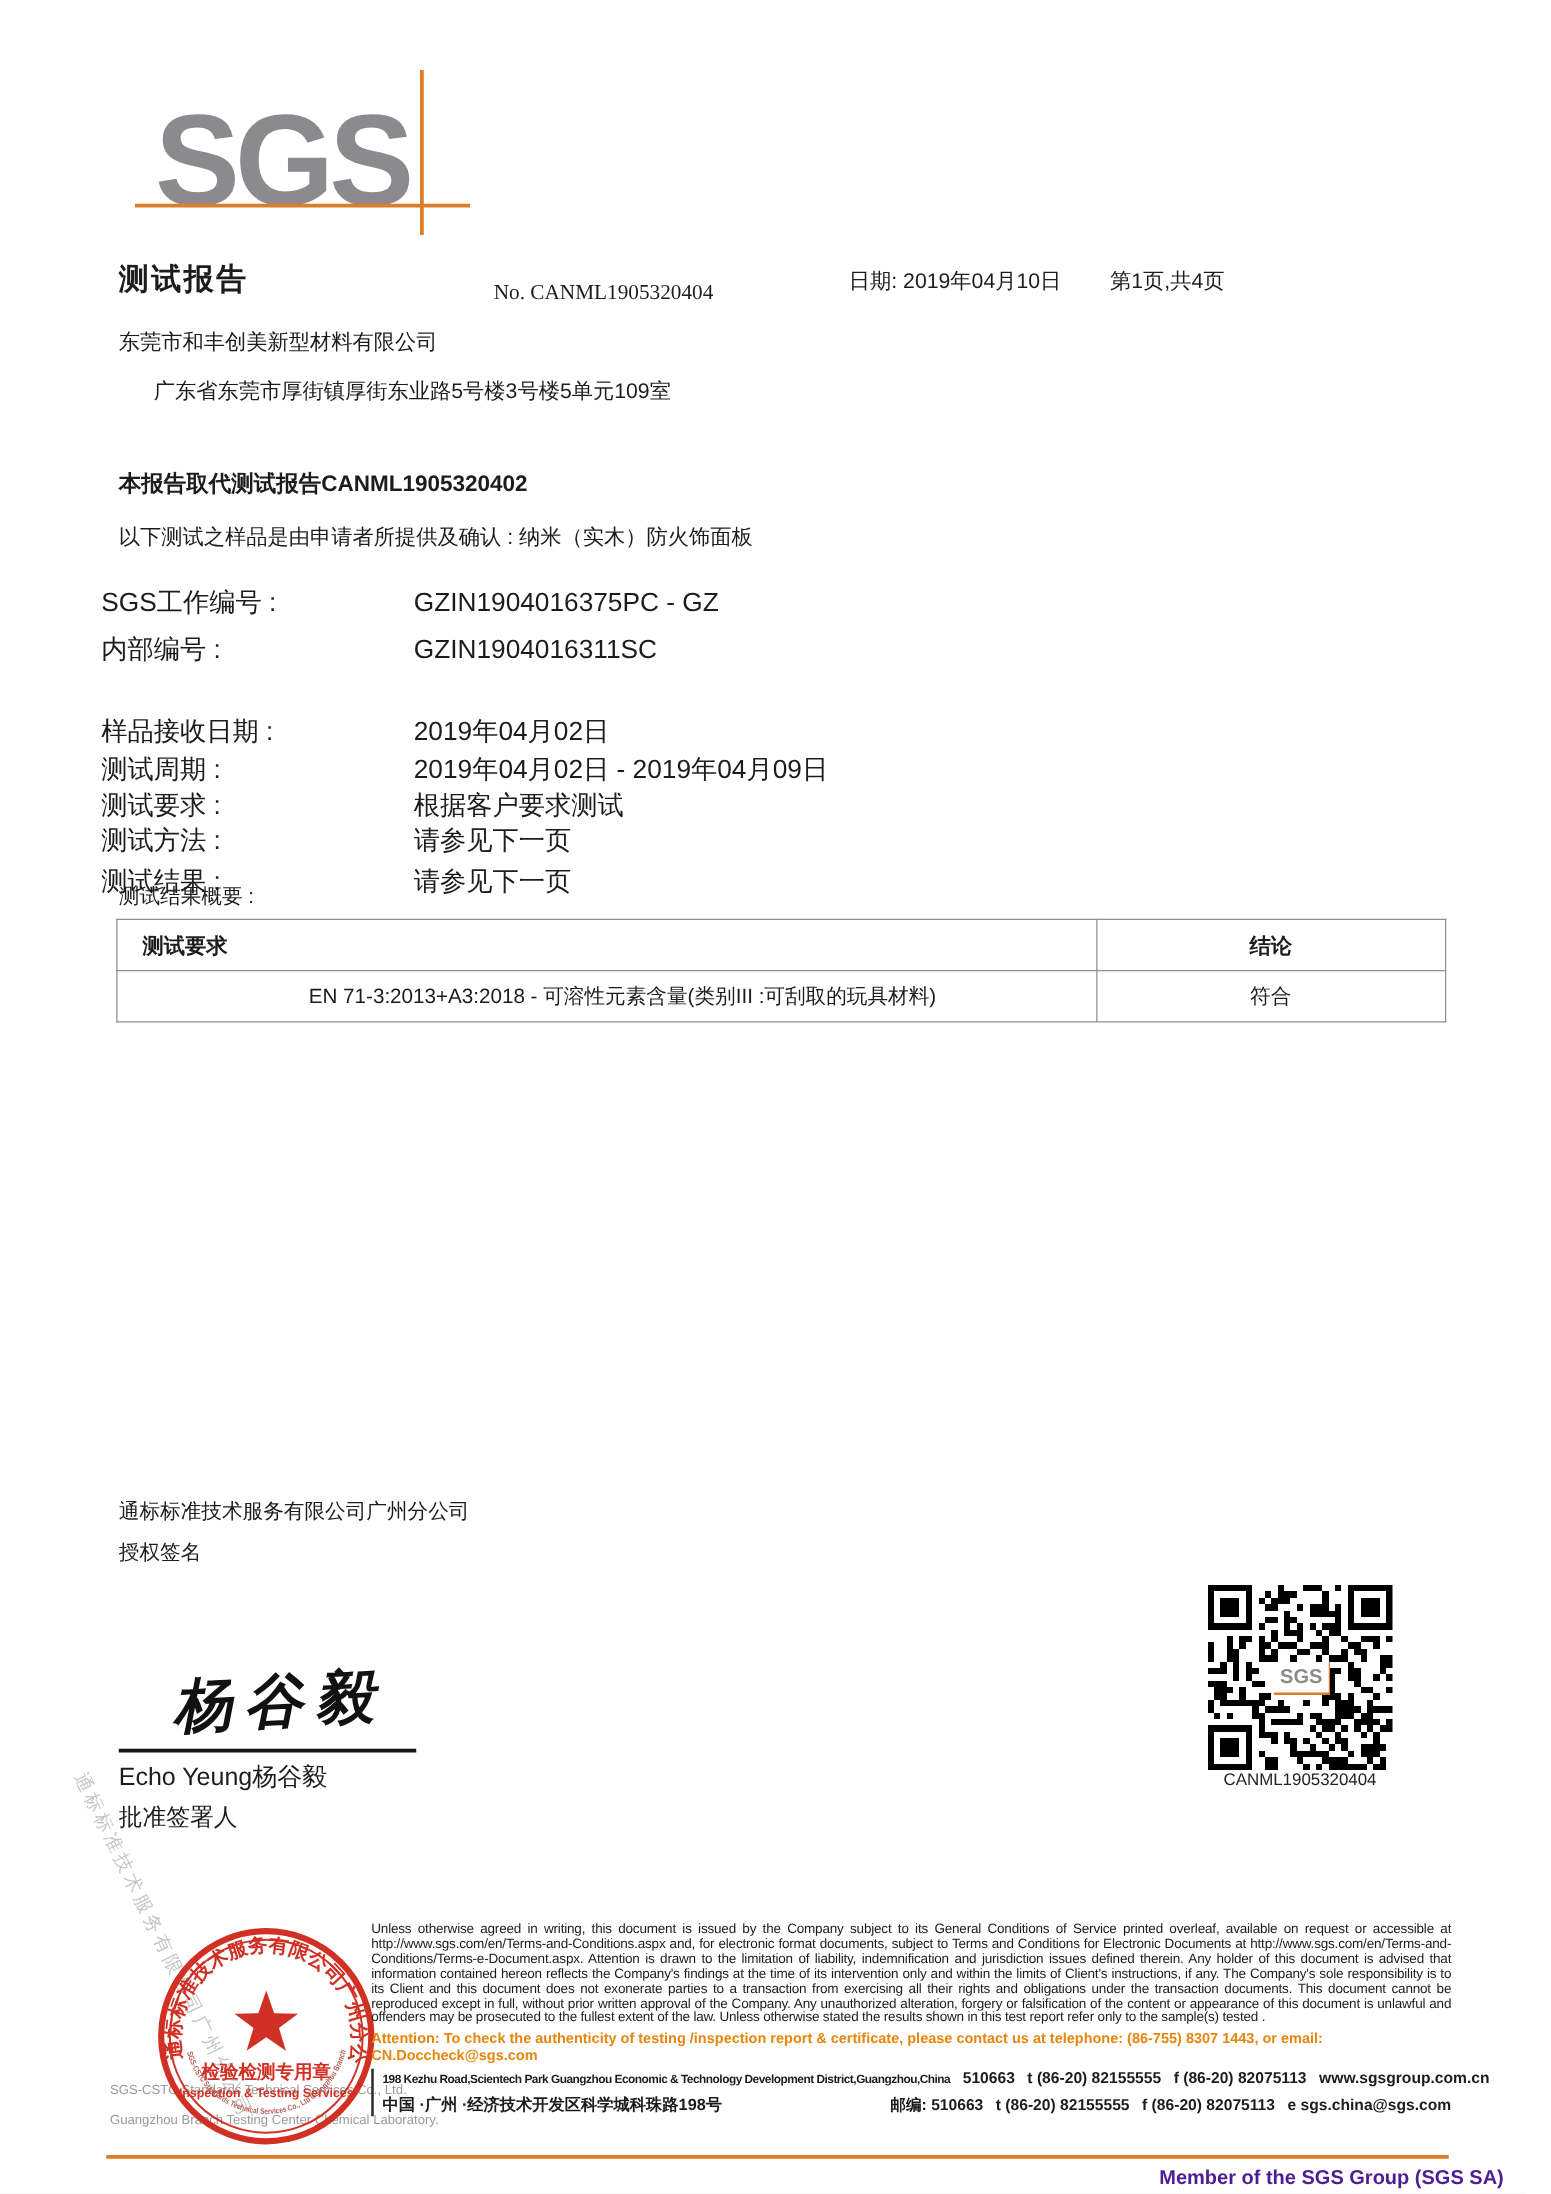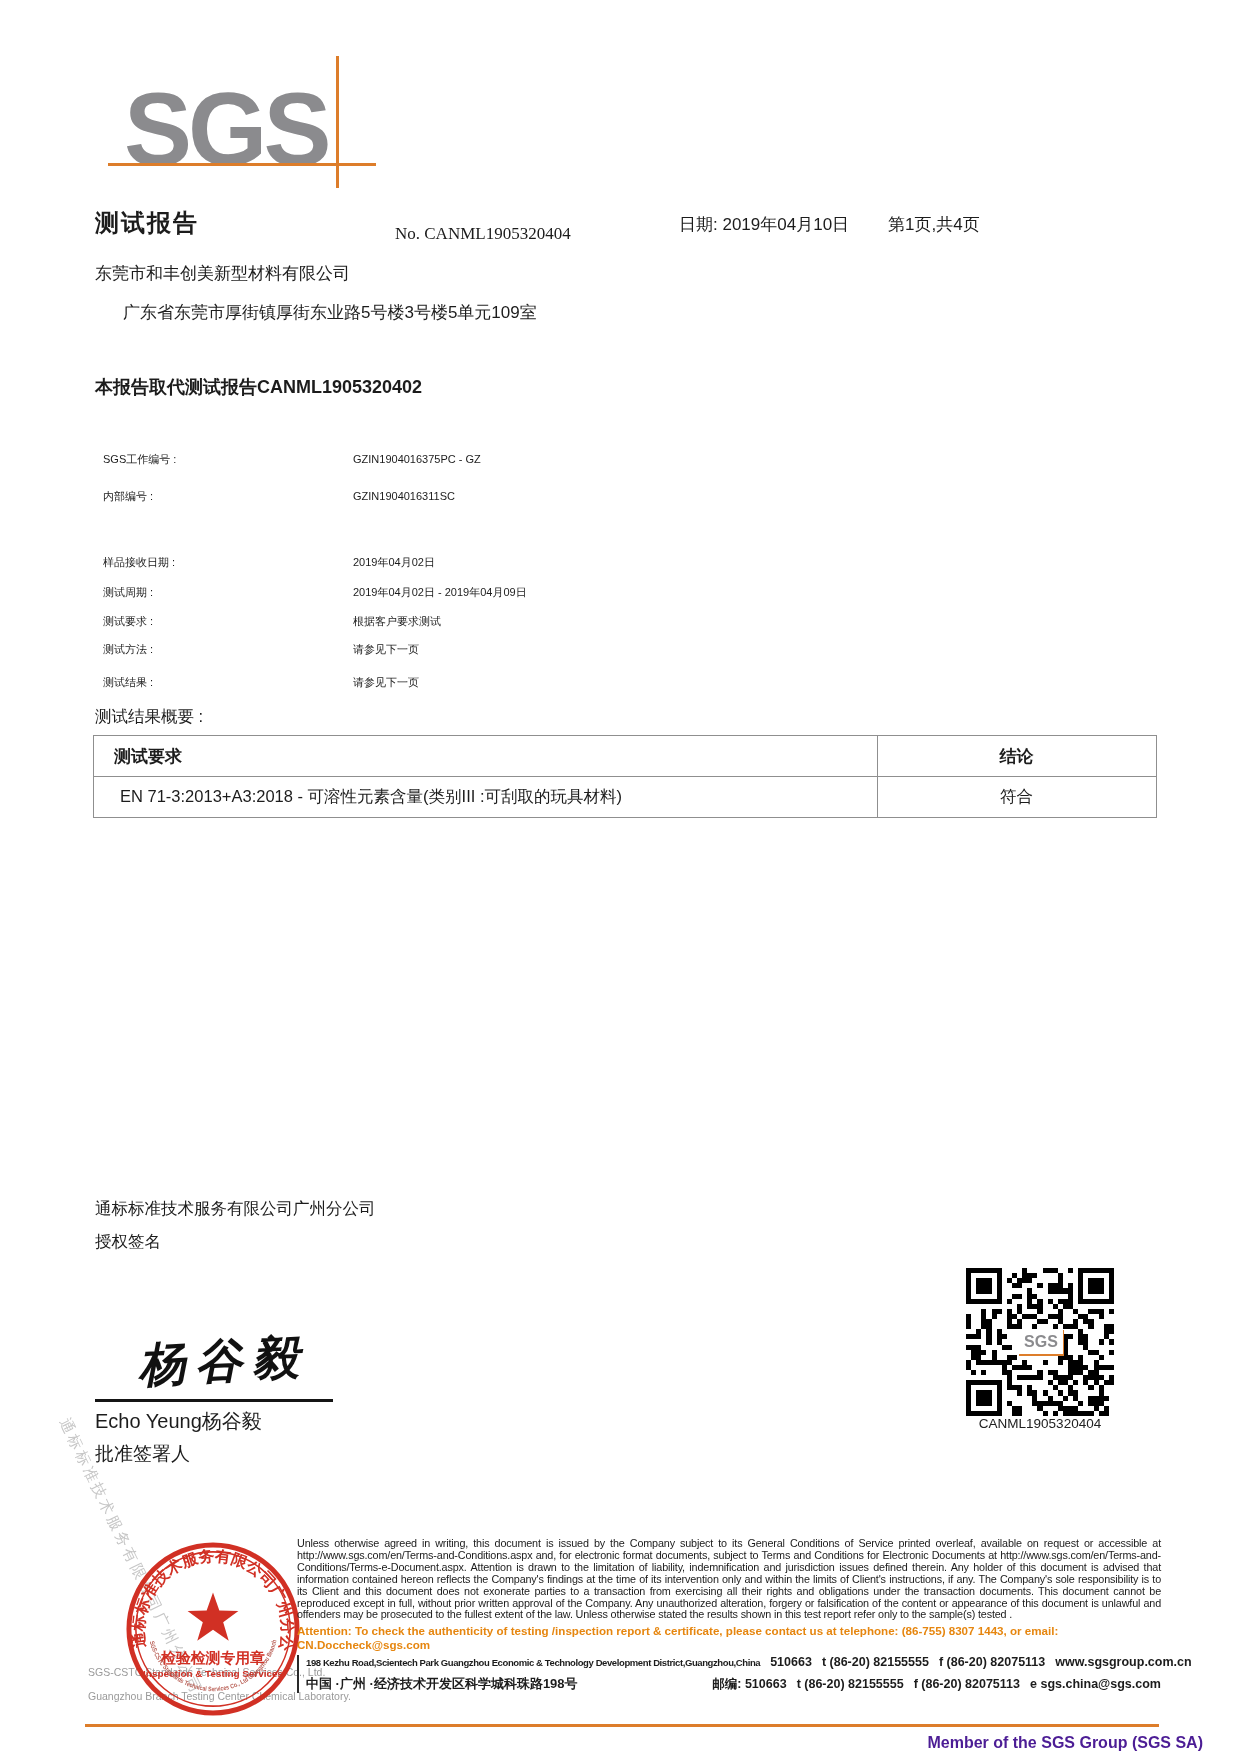--- a/index.html
+++ b/index.html
@@ -23,31 +23,31 @@
   .report-date{left:679px;top:213px;font-size:17px;}
   .page-no{left:888px;top:213px;font-size:17px;}
 
   .applicant-name{left:95px;top:262px;font-size:17px;}
   .applicant-addr{left:95px;top:301px;font-size:17px;margin-left:28px;}
 
   .supersede{left:95px;top:375px;font-size:18px;font-weight:bold;}
   .sample-note{left:95px;top:418px;font-size:17px;}
 
   
-  .frow{position:absolute;left:103px;font-size:11px;white-space:nowrap;}
+  .frow{position:absolute;left:81px;font-size:21px;white-space:nowrap;margin-top:16px;}
   .frow .lbl{display:inline-block;width:250px;}
 
   .summary-heading{left:95px;top:706px;font-size:16.5px;}
 
   
   .sum-table{left:93px;top:735px;width:1064px;}
   .sum-table table{width:100%;border-collapse:collapse;}
   .sum-table td,.sum-table th{border:1px solid #8f8f8f;font-size:17px;text-align:left;}
   .sum-table th{height:38px;padding-left:20px;font-weight:bold;}
-  .sum-table td{height:38px;padding-left:26px;font-weight:normal;font-size:16.5px;}
+  .sum-table td{height:38px;padding-left:26px;font-weight:normal;font-size:16.5px;text-align:center;}
   .sum-table .col-req{width:762px;}
   .sum-table .col-con{text-align:center;padding-left:0;}
 
   
   .sig-company{left:95px;top:1198px;font-size:16.5px;}
   .sig-auth{left:95px;top:1231px;font-size:16.5px;}
   .sig-hand{left:138px;top:1330px;font-size:47px;font-weight:bold;letter-spacing:10px;
     transform:rotate(-3deg);font-style:italic;color:#111;}
   .sig-line{left:95px;top:1399px;width:238px;height:2.5px;background:#151515;}
   .signer-name{left:95px;top:1408px;font-size:20px;}
@@ -94,20 +94,21 @@
 
   <div class="abs doc-title">测试报告</div>
   <div class="abs report-no">No. CANML1905320404</div>
   <div class="abs report-date">日期: 2019年04月10日</div>
   <div class="abs page-no">第1页,共4页</div>
 
   <div class="abs applicant-name">东莞市和丰创美新型材料有限公司</div>
   <div class="abs applicant-addr">广东省东莞市厚街镇厚街东业路5号楼3号楼5单元109室</div>
 
   <div class="abs supersede">本报告取代测试报告CANML1905320402</div>
+  <div class="abs sample-note">以下测试之样品是由申请者所提供及确认 : 纳米（实木）防火饰面板</div>
 
   <div class="frow" style="top:452px">
     <span class="lbl">SGS工作编号 :</span><span>GZIN1904016375PC - GZ</span>
   </div>
   <div class="frow" style="top:489px">
     <span class="lbl">内部编号 :</span><span>GZIN1904016311SC</span>
   </div>
   <div class="frow" style="top:555px">
     <span class="lbl">样品接收日期 :</span><span>2019年04月02日</span>
   </div>

